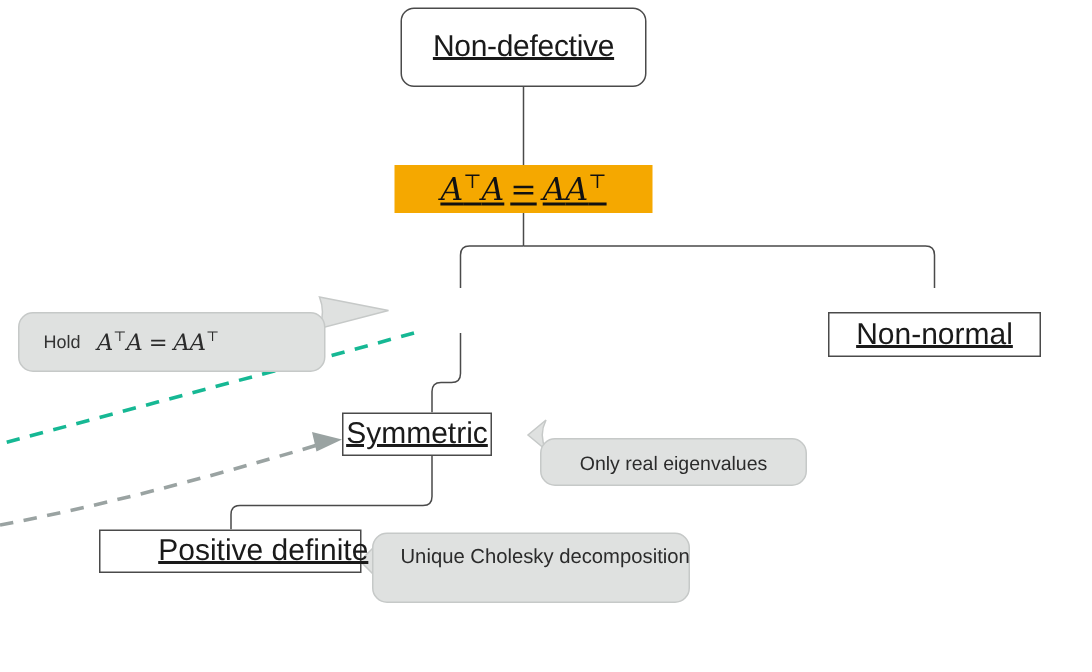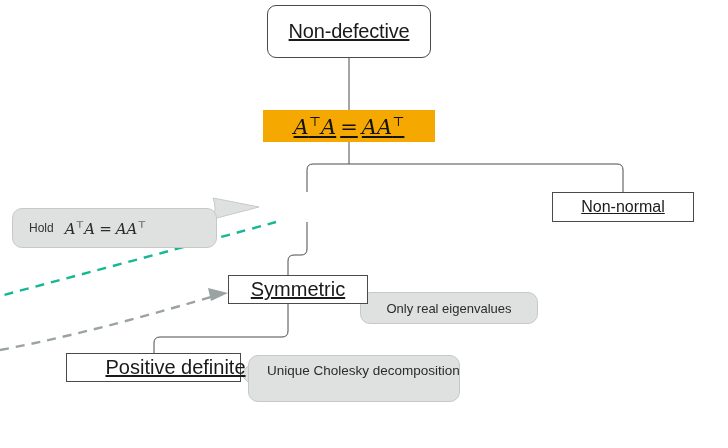--- a/index.html
+++ b/index.html
@@ -64,25 +64,25 @@
     vertical-align: super;
     font-style: normal;
   }
   .eqgap { display: inline-block; width: 4px; }
 
   #node-normal {
     left: 259px; top: 192px; width: 97px; height: 30px;
     font-size: 20px;
   }
   #node-nonnormal {
-    left: 552px; top: 192px; width: 142px; height: 30px;
-    font-size: 16px;
+    left: 552px; top: 208px; width: 142px; height: 30px;
+    font-size: 20px;
   }
   #node-symmetric {
-    left: 228px; top: 275px; width: 140px; height: 29px;
+    left: 228px; top: 275px; width: 100px; height: 29px;
     font-size: 20px;
     align-items: center;
   }
   #node-positive-definite {
     left: 66px; top: 353px; width: 175px; height: 29px;
     font-size: 20px;
     padding-left: 44px;
   }
 
   .callout {

